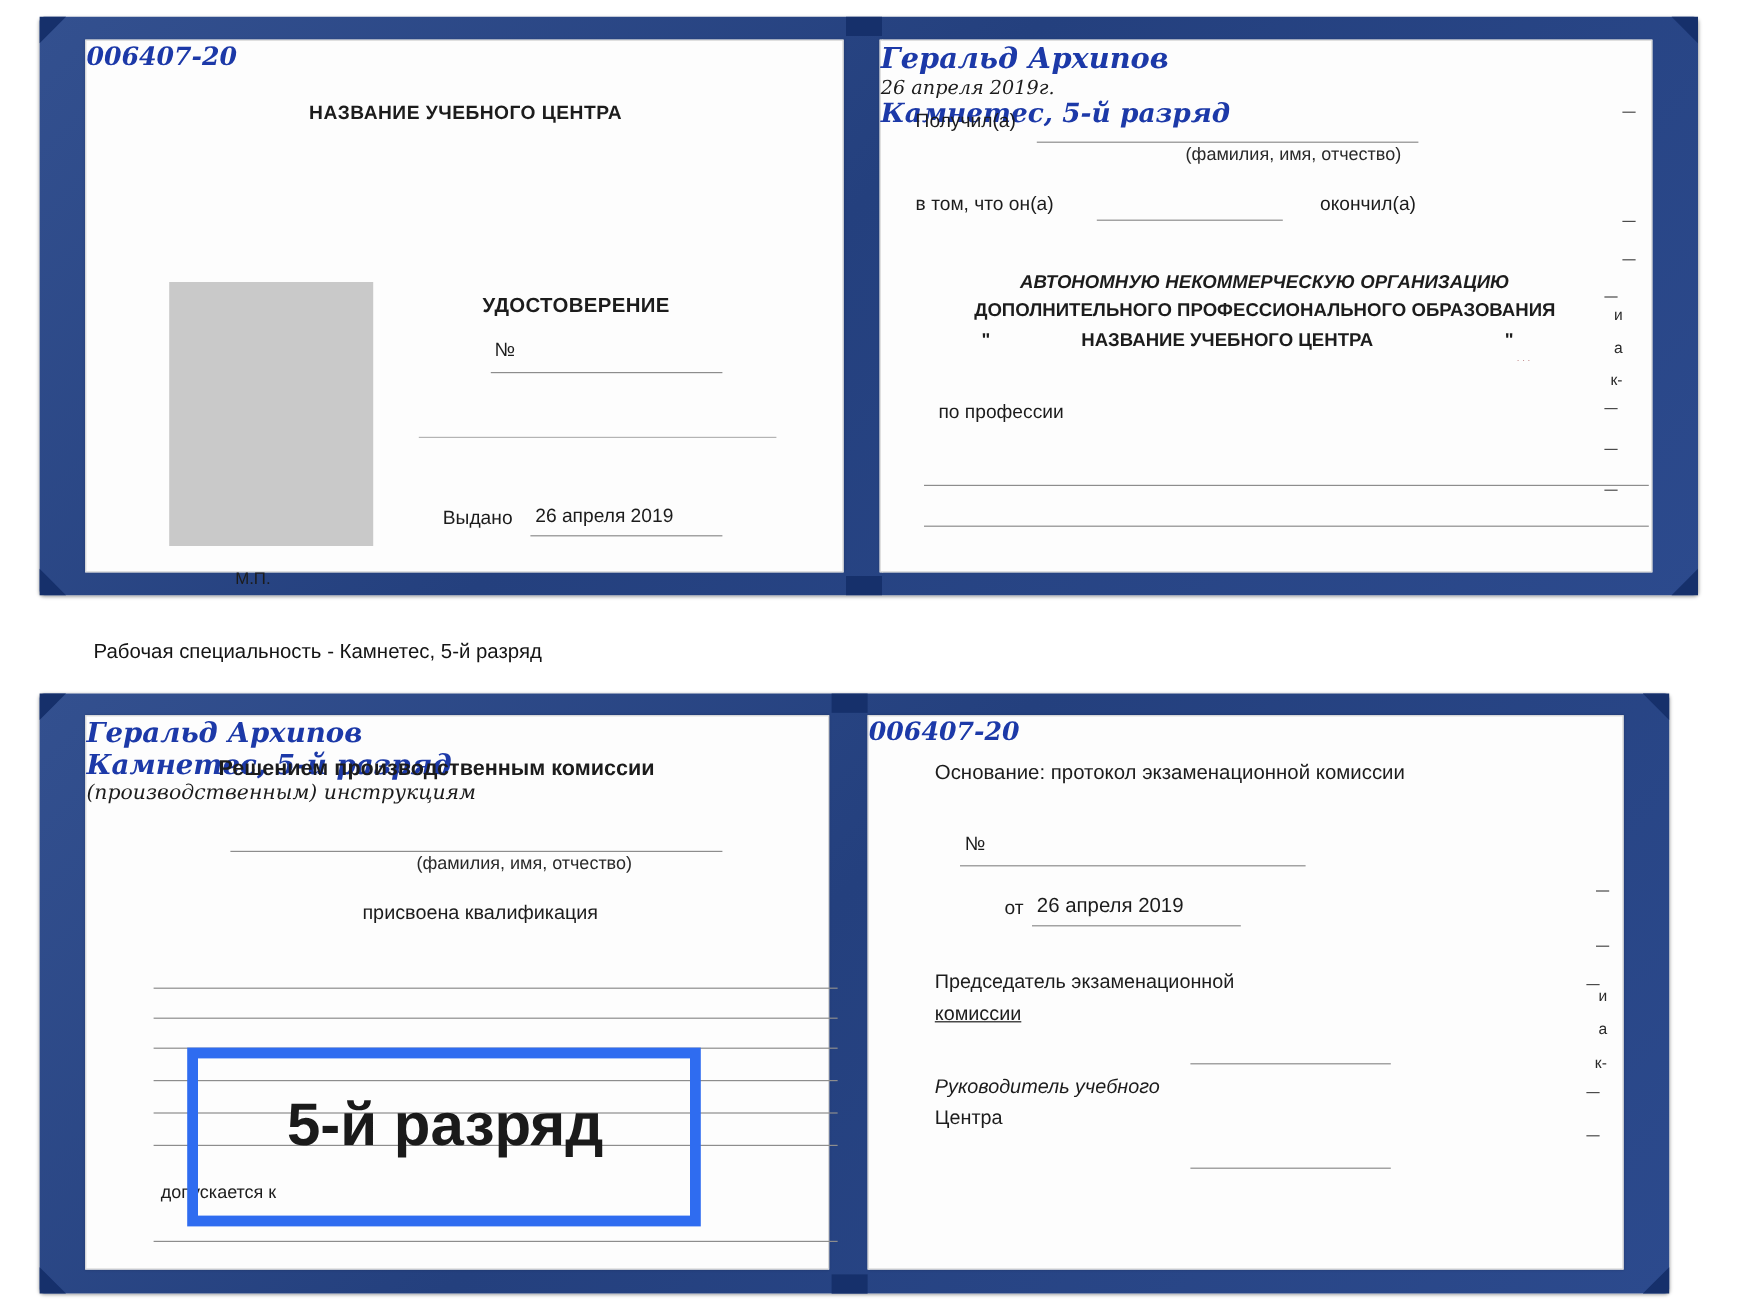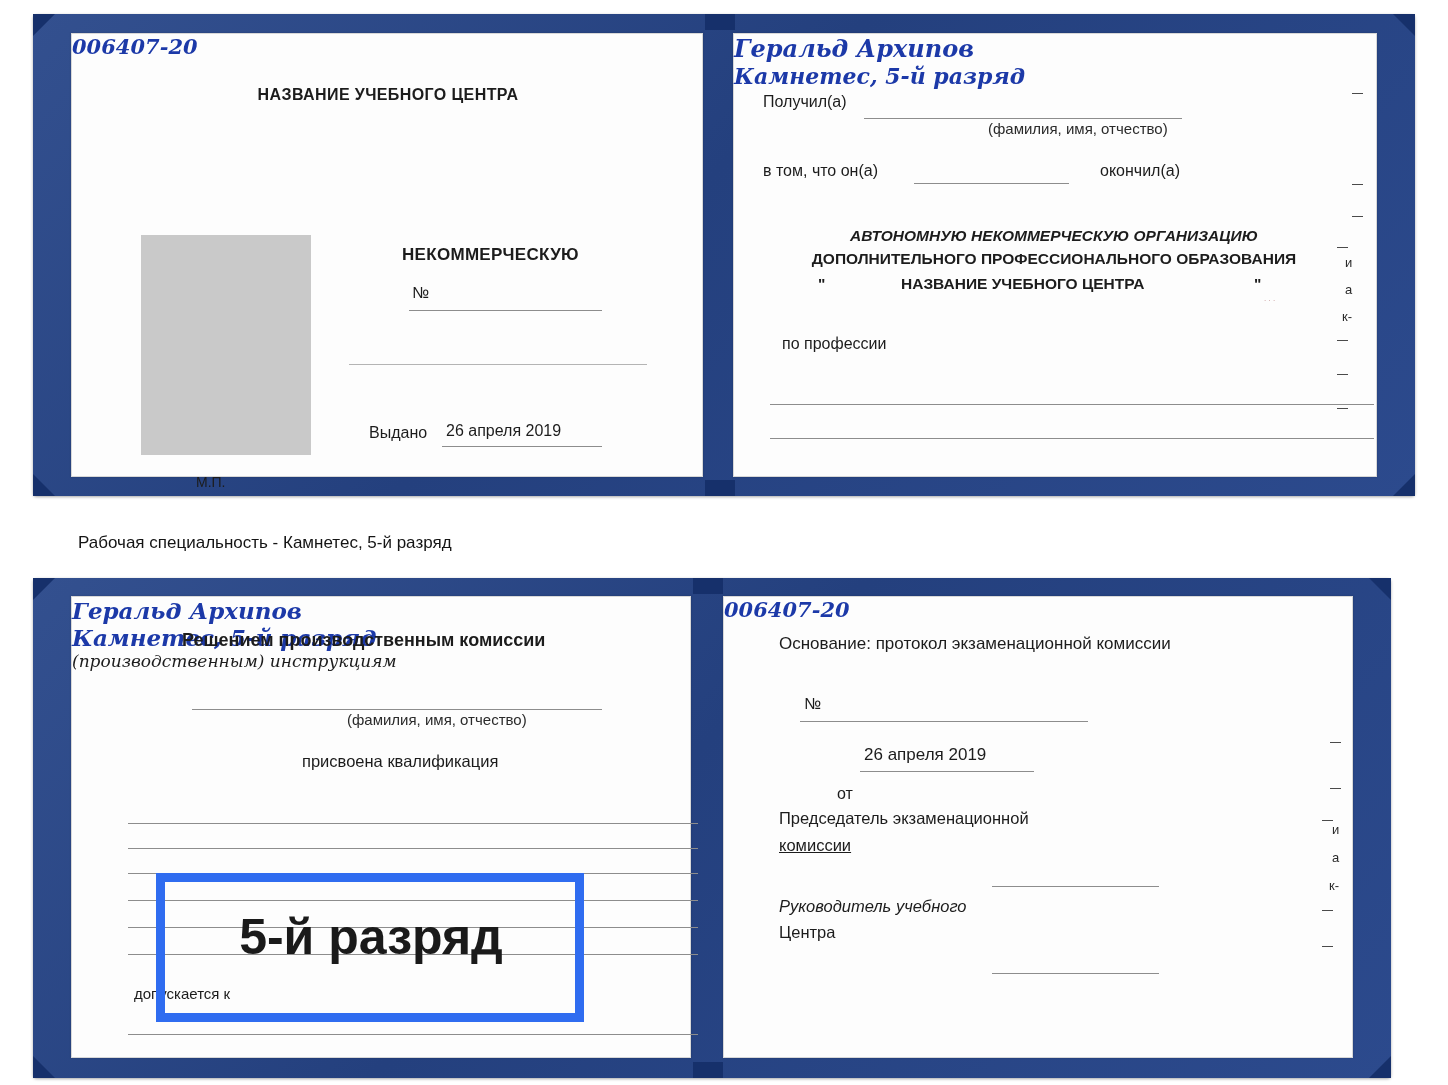--- a/index.html
+++ b/index.html
@@ -165,21 +165,21 @@
     <span class="spine-notch" style="left:672px;top:0;"></span>
     <span class="spine-notch" style="left:672px;bottom:0;"></span>
 
     <div class="gutter"></div>
 
     <div class="paper left">
       <div class="t bold center" style="left:0;top:52px;width:632px;font-size:16px;letter-spacing:.4px;">НАЗВАНИЕ УЧЕБНОГО ЦЕНТРА</div>
 
       <div class="photo" style="left:69px;top:201px;width:170px;height:220px;"></div>
 
-      <div class="t bold" style="left:330px;top:211px;font-size:17px;letter-spacing:.3px;">НЕКОММЕРЧЕСКУЮ</div>
+      <div class="t bold" style="left:330px;top:211px;font-size:17px;letter-spacing:.3px;">УДОСТОВЕРЕНИЕ</div>
 
       <div class="t" style="left:340px;top:250px;font-size:16px;">№</div>
       <div class="hand" style="left:365px;top:246px;font-size:21px;">006407-20</div>
       <div class="rule" style="left:337px;top:276px;width:193px;"></div>
 
       <div class="rule light" style="left:277px;top:330px;width:298px;"></div>
 
       <div class="t" style="left:297px;top:390px;font-size:16px;">Выдано</div>
       <div class="t" style="left:374px;top:388px;font-size:16px;">26 апреля 2019</div>
       <div class="rule" style="left:370px;top:412px;width:160px;"></div>
@@ -187,20 +187,21 @@
       <div class="t" style="left:124px;top:440px;font-size:14px;">М.П.</div>
     </div>
 
     <div class="paper right">
       <div class="t" style="left:29px;top:59px;font-size:16px;">Получил(а)</div>
       <div class="hand" style="left:134px;top:48px;font-size:24px;">Геральд Архипов</div>
       <div class="rule" style="left:130px;top:84px;width:318px;"></div>
       <div class="tiny" style="left:254px;top:86px;">(фамилия, имя, отчество)</div>
 
       <div class="t" style="left:29px;top:128px;font-size:16px;">в том, что он(а)</div>
+      <div class="hand-dark" style="left:186px;top:125px;font-size:16px;">26 апреля 2019г.</div>
       <div class="rule" style="left:180px;top:149px;width:155px;"></div>
       <div class="t" style="left:366px;top:128px;font-size:16px;">окончил(а)</div>
 
       <div class="t bold center" style="left:20px;top:193px;width:600px;font-size:15.5px;font-style:italic;">АВТОНОМНУЮ НЕКОММЕРЧЕСКУЮ ОРГАНИЗАЦИЮ</div>
       <div class="t bold center" style="left:20px;top:216px;width:600px;font-size:15.5px;">ДОПОЛНИТЕЛЬНОГО ПРОФЕССИОНАЛЬНОГО ОБРАЗОВАНИЯ</div>
       <div class="t bold" style="left:84px;top:241px;font-size:15.5px;">"</div>
       <div class="t bold" style="left:167px;top:241px;font-size:15.5px;">НАЗВАНИЕ УЧЕБНОГО ЦЕНТРА</div>
       <div class="t bold" style="left:520px;top:241px;font-size:15.5px;">"</div>
 
       <div class="t" style="left:48px;top:301px;font-size:16px;">по профессии</div>
@@ -259,21 +260,21 @@
       <div class="rule" style="left:56px;top:437px;width:570px;"></div>
     </div>
 
     <div class="paper right">
       <div class="t" style="left:55px;top:37px;font-size:17px;">Основание: протокол экзаменационной комиссии</div>
 
       <div class="t" style="left:80px;top:98px;font-size:16px;">№</div>
       <div class="hand" style="left:107px;top:93px;font-size:21px;">006407-20</div>
       <div class="rule" style="left:76px;top:124px;width:288px;"></div>
 
-      <div class="t" style="left:113px;top:152px;font-size:16px;margin-top:36px;">от</div>
+      <div class="t" style="left:113px;top:152px;font-size:16px;">от</div>
       <div class="t" style="left:140px;top:148px;font-size:17px;">26 апреля 2019</div>
       <div class="rule" style="left:136px;top:174px;width:174px;"></div>
 
       <div class="t" style="left:55px;top:212px;font-size:16.5px;">Председатель экзаменационной</div>
       <div class="t" style="left:55px;top:239px;font-size:16.5px;text-decoration:underline;">комиссии</div>
       <div class="rule" style="left:268px;top:289px;width:167px;"></div>
 
       <div class="t" style="left:55px;top:300px;font-size:16.5px;font-style:italic;">Руководитель учебного</div>
       <div class="t" style="left:55px;top:326px;font-size:16.5px;">Центра</div>
       <div class="rule" style="left:268px;top:376px;width:167px;"></div>

